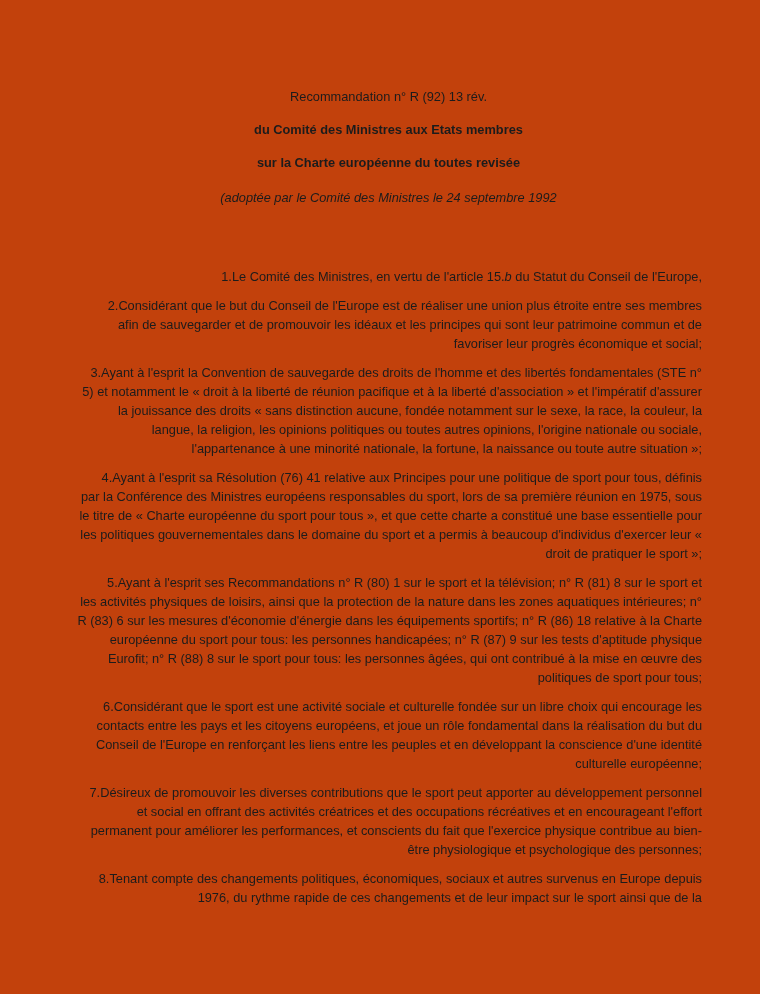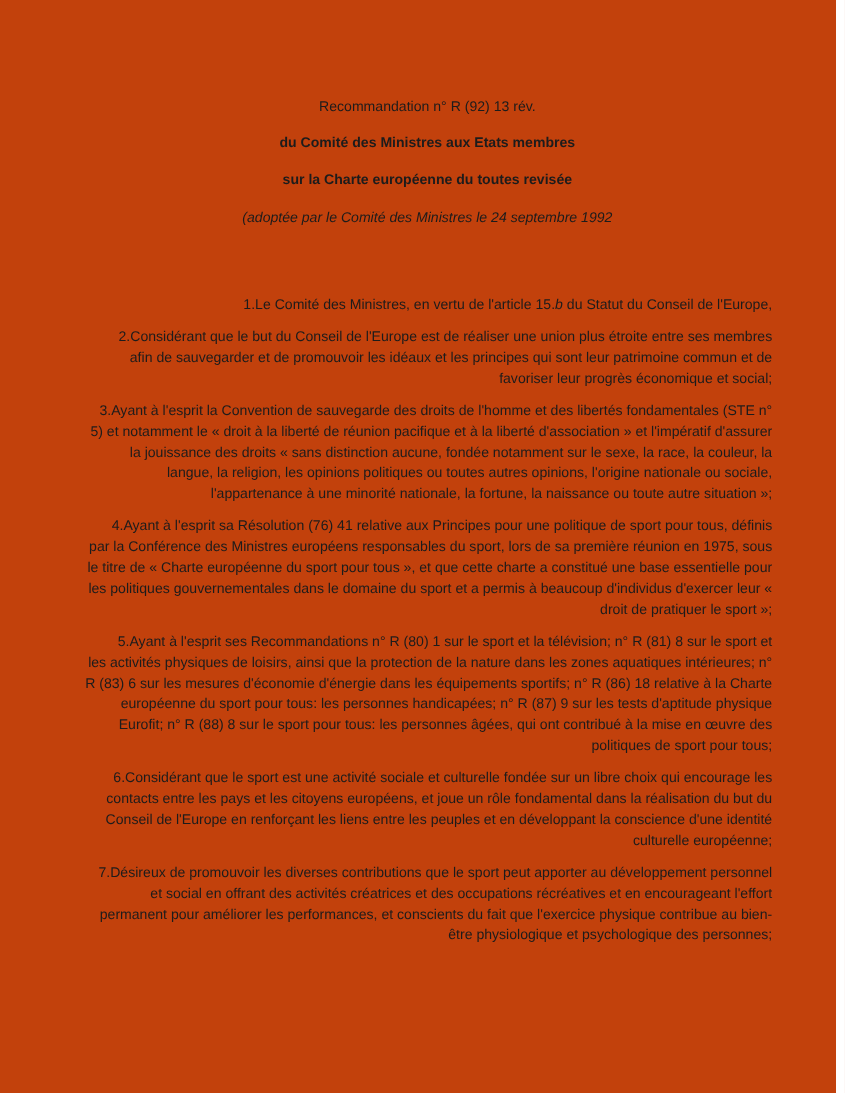--- a/index.html
+++ b/index.html
@@ -79,15 +79,16 @@
     <p class="para"><span class="num">3.</span><span>Ayant à l'esprit la Convention de sauvegarde des droits de l'homme et des libertés fondamentales (STE n° 5) et notamment le « droit à la liberté de réunion pacifique et à la liberté d'association » et l'impératif d'assurer la jouissance des droits « sans distinction aucune, fondée notamment sur le sexe, la race, la couleur, la langue, la religion, les opinions politiques ou toutes autres opinions, l'origine nationale ou sociale, l'appartenance à une minorité nationale, la fortune, la naissance ou toute autre situation »;</span></p>
 
     <p class="para"><span class="num">4.</span><span>Ayant à l'esprit sa Résolution (76) 41 relative aux Principes pour une politique de sport pour tous, définis par la Conférence des Ministres européens responsables du sport, lors de sa première réunion en 1975, sous le titre de « Charte européenne du sport pour tous », et que cette charte a constitué une base essentielle pour les politiques gouvernementales dans le domaine du sport et a permis à beaucoup d'individus d'exercer leur « droit de pratiquer le sport »;</span></p>
 
     <p class="para"><span class="num">5.</span><span>Ayant à l'esprit ses Recommandations n° R (80) 1 sur le sport et la télévision; n° R (81) 8 sur le sport et les activités physiques de loisirs, ainsi que la protection de la nature dans les zones aquatiques intérieures; n° R (83) 6 sur les mesures d'économie d'énergie dans les équipements sportifs; n° R (86) 18 relative à la Charte européenne du sport pour tous: les personnes handicapées; n° R (87) 9 sur les tests d'aptitude physique Eurofit; n° R (88) 8 sur le sport pour tous: les personnes âgées, qui ont contribué à la mise en œuvre des politiques de sport pour tous;</span></p>
 
     <p class="para"><span class="num">6.</span><span>Considérant que le sport est une activité sociale et culturelle fondée sur un libre choix qui encourage les contacts entre les pays et les citoyens européens, et joue un rôle fondamental dans la réalisation du but du Conseil de l'Europe en renforçant les liens entre les peuples et en développant la conscience d'une identité culturelle européenne;</span></p>
 
     <p class="para"><span class="num">7.</span><span>Désireux de promouvoir les diverses contributions que le sport peut apporter au développement personnel et social en offrant des activités créatrices et des occupations récréatives et en encourageant l'effort permanent pour améliorer les performances, et conscients du fait que l'exercice physique contribue au bien-être physiologique et psychologique des personnes;</span></p>
 
+    <p class="para"><span class="num">8.</span><span>Tenant compte des changements politiques, économiques, sociaux et autres survenus en Europe depuis 1976, du rythme rapide de ces changements et de leur impact sur le sport ainsi que de la</span></p>
 
   </div>
 </div>
 
 </body></html>

